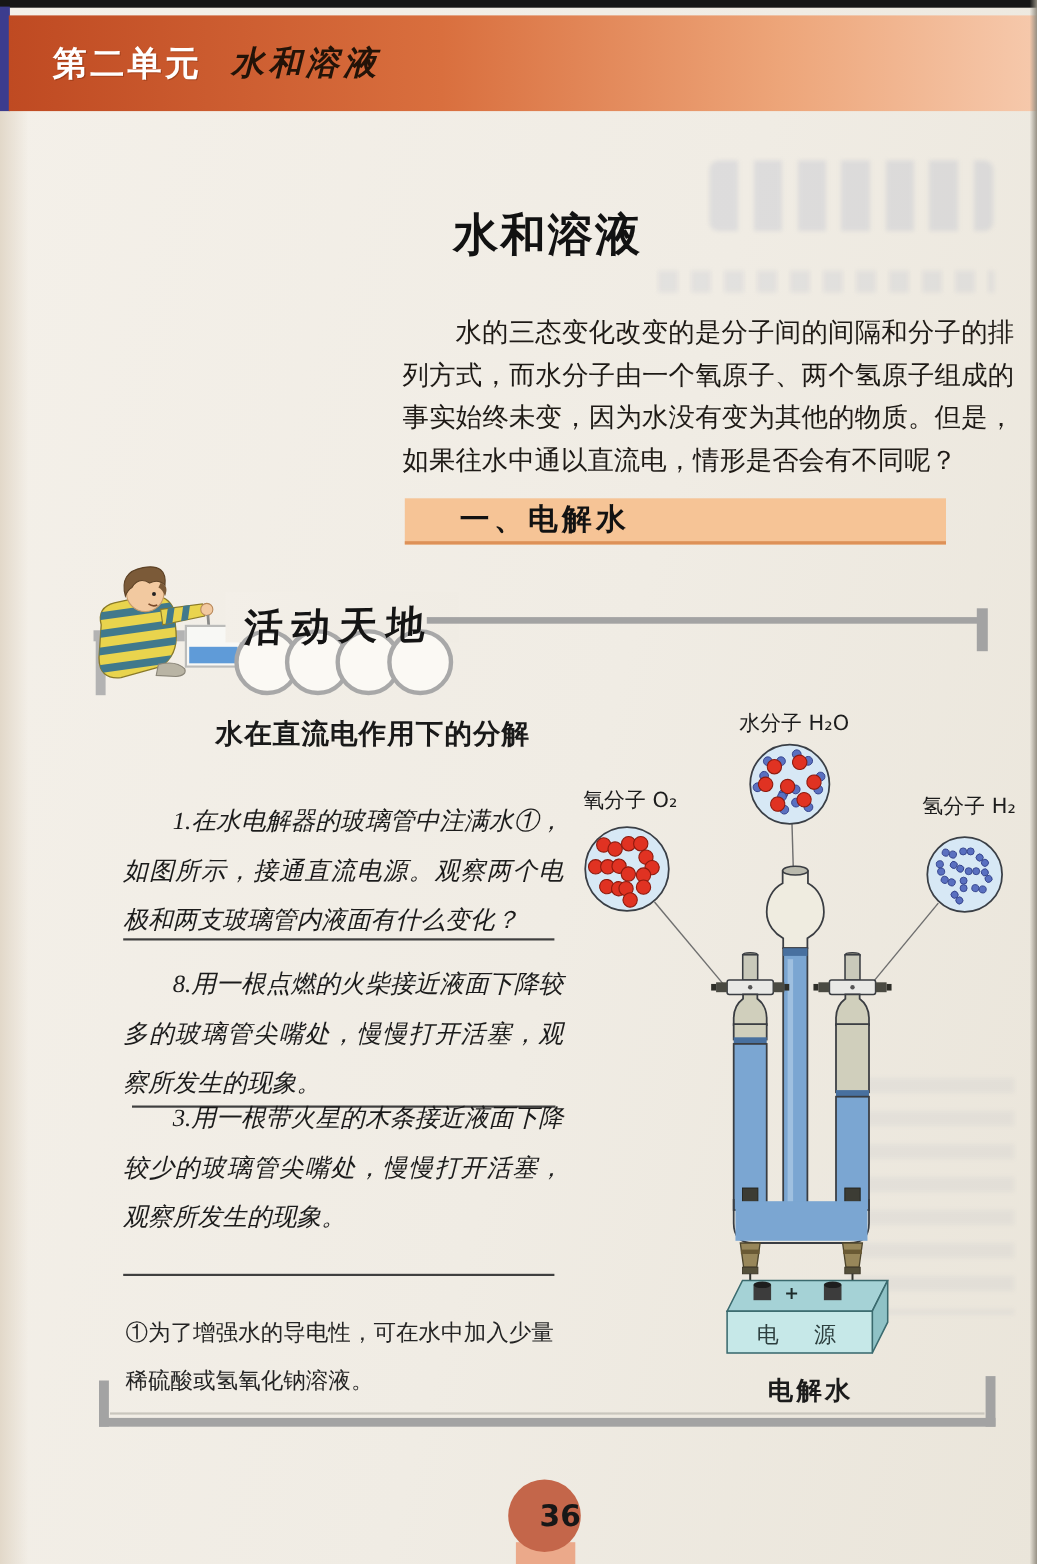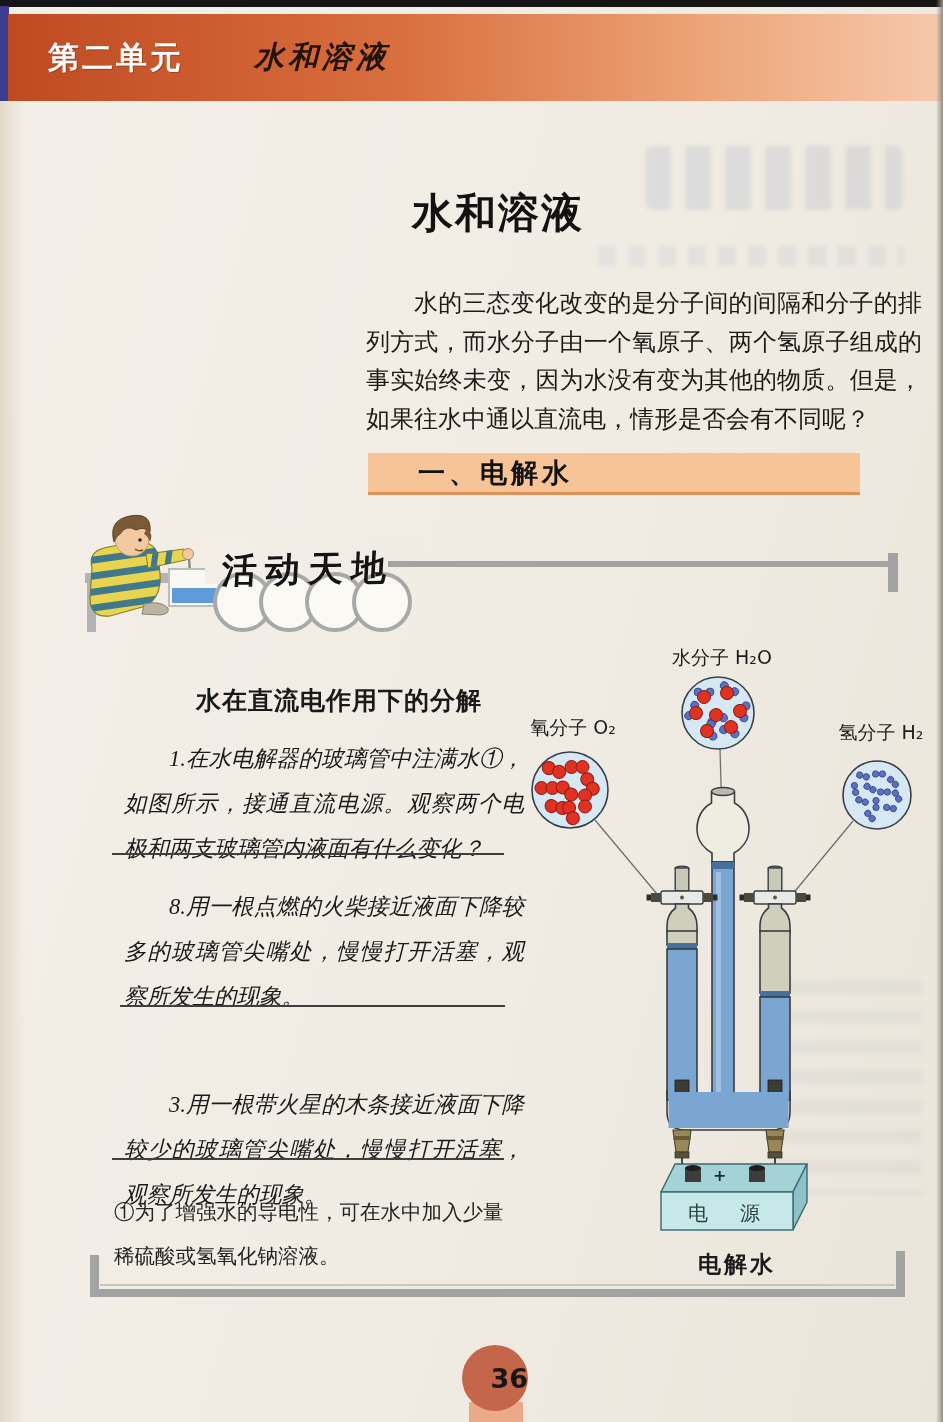--- a/index.html
+++ b/index.html
@@ -16,21 +16,21 @@
   .ghost{pointer-events:none;filter:blur(2px);}
   .g1{left:645px;top:146px;width:258px;height:64px;
       background:repeating-linear-gradient(90deg,rgba(125,140,180,.16) 0 26px,transparent 26px 40px);border-radius:8px;}
   .g2{left:598px;top:246px;width:306px;height:20px;
       background:repeating-linear-gradient(90deg,rgba(125,140,180,.11) 0 18px,transparent 18px 30px);}
   .g3{left:772px;top:980px;width:150px;height:215px;
       background:repeating-linear-gradient(180deg,rgba(120,130,165,.07) 0 14px,transparent 14px 30px);}
   
   .unit-bar{left:8px;top:14px;width:935px;height:87px;
     background:linear-gradient(90deg,var(--unit_bar_left,#bf4a22) 0%,#d96f3e 42%,#eda579 75%,var(--unit_bar_right,#f6c9ac) 100%);
-    display:flex;align-items:center;gap:44px;}
+    display:flex;align-items:center;}
   .blue-stripe{left:0;top:6px;width:9px;height:95px;background:#3c3c8e;}
   .unit-label{margin-left:40px;color:#ffffff;font-family:"DejaVu Sans","Liberation Sans",sans-serif;
     font-weight:bold;font-size:31px;letter-spacing:3px;text-shadow:1px 1px 0 rgba(120,40,10,.45);}
   .unit-title{margin-left:26px;color:#221308;font-family:"Liberation Serif",serif;
     font-weight:bold;font-style:italic;font-size:30px;letter-spacing:4px;}
   
   .section-title{left:370px;top:186px;font-family:"DejaVu Sans","Liberation Sans",sans-serif;
     font-weight:bold;font-size:41px;color:#121212;letter-spacing:2px;display:flex;}
   .title-gap{width:42px;}
   
@@ -47,25 +47,25 @@
   .beaker{left:168px;top:568px;width:48px;height:35px;border:2px solid #bcbcba;background:#f8f8f5;}
   .beaker-water{position:absolute;left:2px;right:2px;bottom:2px;height:15px;background:#5f9bd8;}
   .scallop{width:52px;height:52px;border:4px solid #a8a8a8;border-radius:50%;background:#fbf9f4;top:572px;}
   .sc1{left:213px;} .sc2{left:259px;} .sc3{left:305px;} .sc4{left:352px;}
   .scallop-mask{left:205px;top:538px;width:212px;height:46px;background:linear-gradient(105deg,#f3efe8,#f0ece4);}
   .banner-text{left:222px;top:546px;font-family:"DejaVu Sans","Liberation Sans",sans-serif;
     font-weight:bold;font-size:35px;color:#141414;letter-spacing:8px;transform:skewX(-4deg) rotate(-1deg);}
   .act-rule{left:388px;top:561px;width:503px;height:6px;background:#a3a3a3;}
   .act-stub-r{left:888px;top:553px;width:10px;height:39px;background:#a3a3a3;}
   
-  .act-subtitle{left:196px;top:684px;font-family:"DejaVu Sans","Liberation Sans",sans-serif;
+  .act-subtitle{left:196px;top:650px;font-family:"DejaVu Sans","Liberation Sans",sans-serif;
     font-weight:bold;font-size:25px;color:#191919;letter-spacing:1px;text-align:right;}
   .step{left:112px;width:400px;font-size:22.5px;line-height:45px;color:#1b1b1b;
-    text-indent:2em;font-style:italic;text-align:justify;margin:12px;}
-  .st1{top:724px;} .st2{top:872px;} .st3{top:1070px;}
+    text-indent:2em;font-style:italic;text-align:justify;margin:0;}
+  .st1{top:724px;} .st2{top:872px;} .st3{top:994px;}
   .rule{height:2px;background:#3f3f3f;}
   .r1{left:112px;top:853px;width:392px;}
   .r2{left:120px;top:1005px;width:385px;}
   .r3{left:112px;top:1158px;width:392px;}
   .footnote{left:110px;top:1186px;width:404px;font-size:20.5px;line-height:44px;color:#242424;margin:4px;}
   
   .diagram{left:515px;top:640px;}
   .svg-label{font:19px "DejaVu Sans","Liberation Sans",sans-serif;fill:#1c1c1c;}
   .svg-power{font:20px "DejaVu Sans","Liberation Sans",sans-serif;fill:#2c3e3e;letter-spacing:6px;}
   .svg-plus{font:bold 16px "DejaVu Sans",sans-serif;fill:#1d2b2b;}

